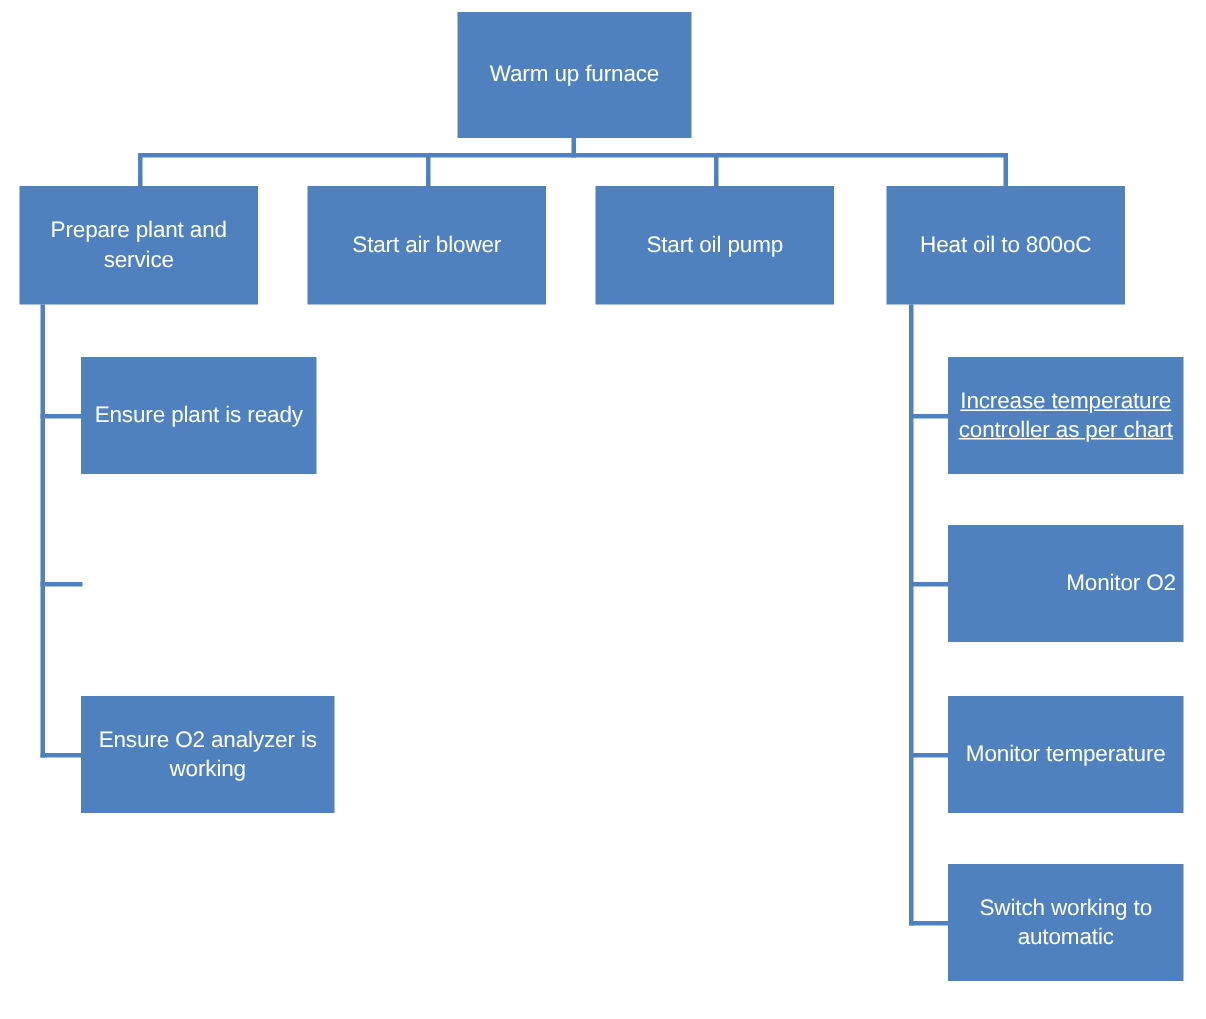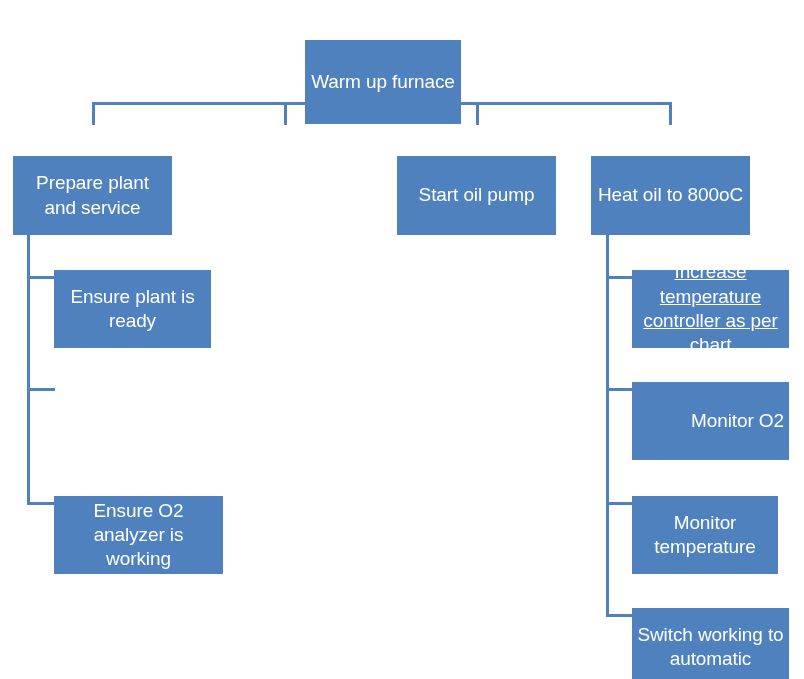--- a/index.html
+++ b/index.html
@@ -21,28 +21,27 @@
   .node {
     position: absolute;
     box-sizing: border-box;
     background: #4E81BD;
     color: #ffffff;
     display: flex;
     align-items: center;
     justify-content: center;
     text-align: center;
     font-family: "Liberation Sans", sans-serif;
-    font-size: 19px;
+    font-size: 15px;
     font-weight: 400;
     line-height: 1.28;
     letter-spacing: -0.1px;
     padding: 2px 5px;
     white-space: pre-line;
     z-index: 2;
-    margin-top: 32px;
   }
   .node-label {
     display: block;
     width: 100%;
   }
   .connector {
     position: absolute;
     background: #4E81BD;
     z-index: 1;
   }
@@ -68,20 +67,23 @@
 
   <div class="connector v" style="left:92px; top:102px; height:23px;"></div>
   <div class="connector v" style="left:284px; top:102px; height:23px;"></div>
   <div class="connector v" style="left:476px; top:102px; height:23px;"></div>
   <div class="connector v" style="left:669px; top:102px; height:23px;"></div>
 
   <div class="node" style="left:13px; top:124px; width:159px; height:79px;">
     <span class="node-label">Prepare plant and service</span>
   </div>
 
+  <div class="node" style="left:205px; top:124px; width:159px; height:79px;">
+    <span class="node-label">Start air blower</span>
+  </div>
 
   <div class="node" style="left:397px; top:124px; width:159px; height:79px;">
     <span class="node-label">Start oil pump</span>
   </div>
 
   <div class="node" style="left:591px; top:124px; width:159px; height:79px;">
     <span class="node-label">Heat oil to 800oC</span>
   </div>
 
   <div class="connector v" style="left:27px; top:203px; height:302px;"></div>
@@ -107,21 +109,21 @@
   <div class="connector h" style="left:606px; top:614px; width:28px;"></div>
 
   <div class="node" style="left:632px; top:238px; width:157px; height:78px;text-decoration:underline;">
     <span class="node-label">Increase temperature controller as per chart</span>
   </div>
 
   <div class="node" style="left:632px; top:350px; width:157px; height:78px;text-align:right;">
     <span class="node-label">Monitor O2</span>
   </div>
 
-  <div class="node" style="left:632px; top:464px; width:146px; height:78px;">
+  <div class="node" style="left:632px; top:464px; width:157px; height:78px;">
     <span class="node-label">Monitor temperature</span>
   </div>
 
   <div class="node" style="left:632px; top:576px; width:157px; height:78px;">
     <span class="node-label">Switch working to automatic</span>
   </div>
 
 </div>
 
 </body></html>

